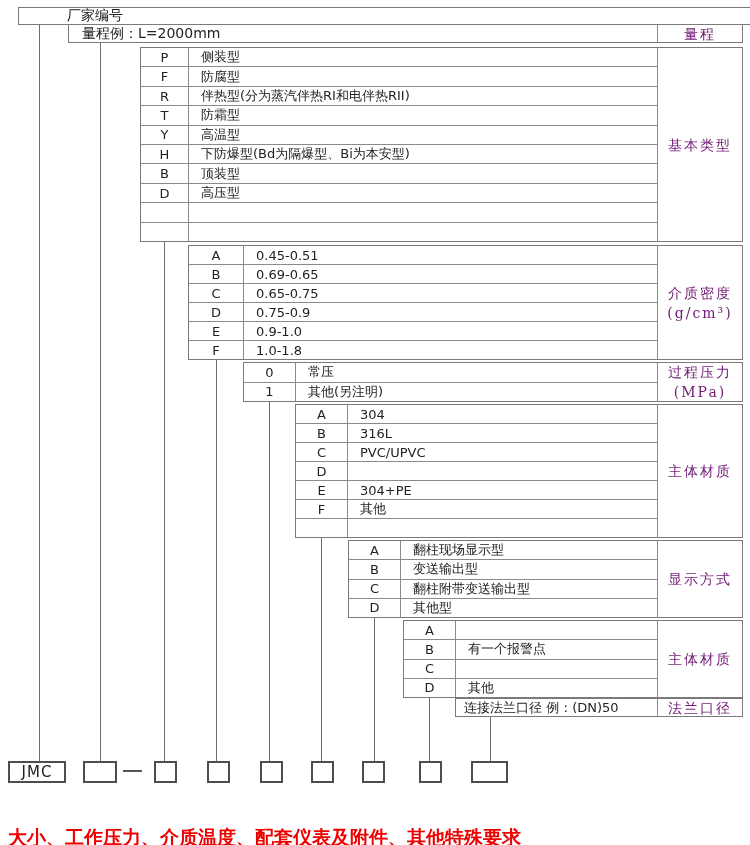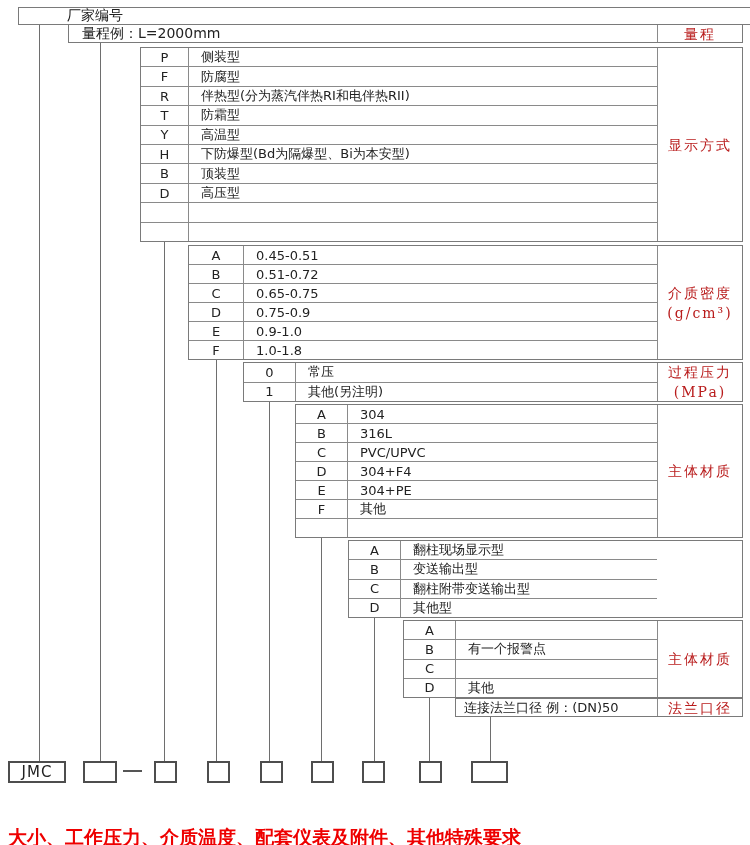--- a/index.html
+++ b/index.html
@@ -6,21 +6,21 @@
   #stage{position:relative;width:750px;height:845px;background:#fff;overflow:hidden;
          font-family:"DejaVu Sans",sans-serif;color:#222;}
   .box{position:absolute;box-sizing:border-box;border:1px solid #7a7a7a;background:#fff;}
   
   #row-manufacturer{left:18px;top:7px;width:746px;height:18px;display:flex;align-items:center;
                     padding-left:48px;font-size:14px;}
   #row-range{left:68px;top:24px;width:675px;height:19px;display:flex;}
   #row-range .cellL{flex:1;display:flex;align-items:center;padding-left:13px;font-size:14px;}
   .labelcell{width:85px;box-sizing:border-box;border-left:1px solid #8a8a8a;display:flex;
              flex-direction:column;align-items:center;justify-content:center;
-             font-family:"DejaVu Serif",serif;font-size:14px;letter-spacing:2px;color:#b91c1c;line-height:20px;}
+             font-family:"DejaVu Serif",serif;font-size:14px;letter-spacing:2px;color:#701a75;line-height:20px;}
   
   .section{position:absolute;box-sizing:border-box;border:1px solid #7a7a7a;background:#fff;}
   .rows{position:absolute;left:0;top:0;right:85px;bottom:0;display:flex;flex-direction:column;}
   .row{flex:1;display:flex;border-bottom:1px solid #8a8a8a;min-height:0;}
   .row:last-child{border-bottom:none;}
   .code{box-sizing:border-box;border-right:1px solid #8a8a8a;display:flex;align-items:center;
         justify-content:center;font-size:13px;}
   .desc{flex:1;display:flex;align-items:center;padding-left:12px;font-size:13px;white-space:nowrap;overflow:hidden;}
   .desc.nopad{padding-left:8px;}
   .seclabel{position:absolute;right:0;top:0;bottom:0;}
@@ -85,32 +85,32 @@
           <div class="row">
             <div class="code" style="width: 48px;"></div>
             <div class="desc"></div>
           </div>
           <div class="row">
             <div class="code" style="width: 48px;"></div>
             <div class="desc"></div>
           </div>
         </div>
         <div class="labelcell seclabel">
-          <span>显示方式</span>
+          <span>基本类型</span>
         </div>
       </div>
       <div class="section" style="left: 188px; top: 245px; width: 555px; height: 115px;">
         <div class="rows">
           <div class="row">
             <div class="code" style="width: 55px;">A</div>
             <div class="desc">0.45-0.51</div>
           </div>
           <div class="row">
             <div class="code" style="width: 55px;">B</div>
-            <div class="desc">0.51-0.72</div>
+            <div class="desc">0.69-0.65</div>
           </div>
           <div class="row">
             <div class="code" style="width: 55px;">C</div>
             <div class="desc">0.65-0.75</div>
           </div>
           <div class="row">
             <div class="code" style="width: 55px;">D</div>
             <div class="desc">0.75-0.9</div>
           </div>
           <div class="row">
@@ -152,21 +152,20 @@
           <div class="row">
             <div class="code" style="width: 52px;">B</div>
             <div class="desc">316L</div>
           </div>
           <div class="row">
             <div class="code" style="width: 52px;">C</div>
             <div class="desc">PVC/UPVC</div>
           </div>
           <div class="row">
             <div class="code" style="width: 52px;">D</div>
-            <div class="desc">304+F4</div>
           </div>
           <div class="row">
             <div class="code" style="width: 52px;">E</div>
             <div class="desc">304+PE</div>
           </div>
           <div class="row">
             <div class="code" style="width: 52px;">F</div>
             <div class="desc">其他</div>
           </div>
           <div class="row">
@@ -189,20 +188,23 @@
             <div class="desc">变送输出型</div>
           </div>
           <div class="row">
             <div class="code" style="width: 52px;">C</div>
             <div class="desc">翻柱附带变送输出型</div>
           </div>
           <div class="row">
             <div class="code" style="width: 52px;">D</div>
             <div class="desc">其他型</div>
           </div>
+        </div>
+        <div class="labelcell seclabel">
+          <span>显示方式</span>
         </div>
       </div>
       <div class="section" style="left: 403px; top: 620px; width: 340px; height: 78px;">
         <div class="rows">
           <div class="row">
             <div class="code" style="width: 52px;">A</div>
           </div>
           <div class="row">
             <div class="code" style="width: 52px;">B</div>
             <div class="desc">有一个报警点</div>

